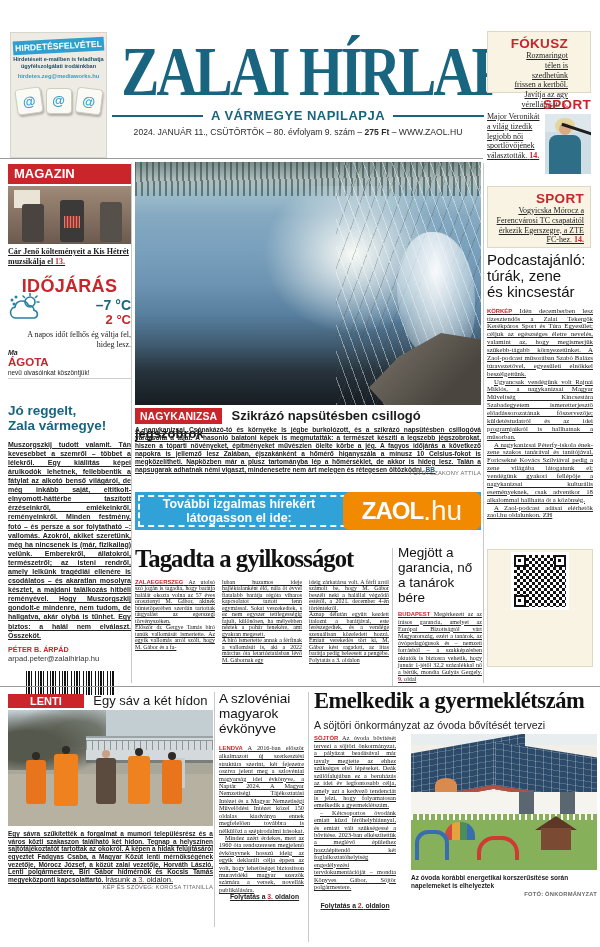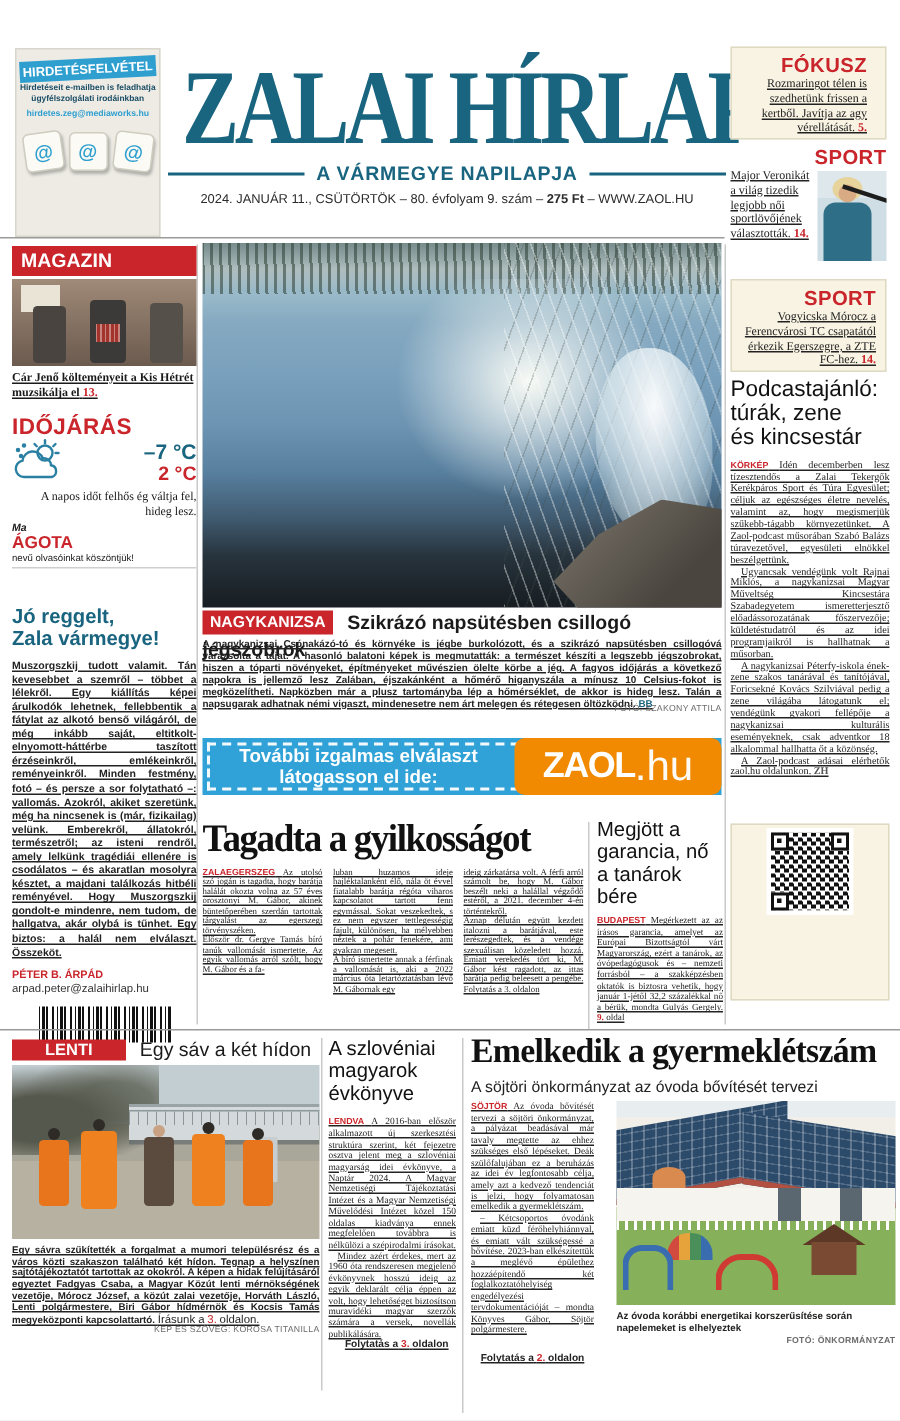--- a/index.html
+++ b/index.html
@@ -32,21 +32,21 @@
   .die:nth-child(1){transform:rotate(-8deg);} .die:nth-child(3){transform:rotate(7deg);}
   #logo{left:112px;top:36px;width:372px;text-align:center;}
   #logo .title{font-family:"Liberation Serif",serif;font-weight:bold;color:#19647f;font-size:60px;
                letter-spacing:-3px;transform:scale(.95,1.18);transform-origin:center top;line-height:1;white-space:nowrap;}
   .tagline-row{display:flex;align-items:center;gap:8px;margin-top:12px;}
   .tagline-row .tline{flex:1;height:2px;background:#19647f;}
   .tagline-row .tword{color:#19647f;font-weight:bold;font-size:13px;letter-spacing:.5px;white-space:nowrap;}
   #dateline{margin-top:4px;font-size:8.6px;color:#2b2b2b;}
 
   
-  #fokusz{left:487px;top:31px;width:104px;height:62px;padding:4px 12px;}
+  #fokusz{left:487px;top:31px;width:104px;height:62px;padding:4px 22px;}
   #fokusz .kicker,#sport1 .kicker,#sport2 .kicker{display:block;text-align:right;font-size:13.5px;}
   .boxtext{font-family:"Liberation Serif",serif;font-size:8px;line-height:1.22;color:#222;}
   #sport1{left:487px;top:97px;width:104px;}
   #sport1 .sp-photo{float:right;width:46px;height:60px;margin:2px 0 2px 3px;}
   #sport2{left:487px;top:186px;width:104px;height:62px;padding:4px 6px;}
   #podcast{left:487px;top:252px;width:106px;}
   #podcast h3{margin:0;font-weight:normal;font-size:15px;line-height:1.06;color:#111;}
   #podcast .pbody{margin-top:7px;font-family:"Liberation Serif",serif;font-size:6.8px;line-height:1.16;color:#222;}
   #podcast .pbody p{text-indent:7px;}
   #podcast .pbody p:first-child{text-indent:0;}
@@ -58,21 +58,21 @@
   .finder{position:absolute;width:12px;height:12px;border:2.5px solid #111;background:#fff;box-sizing:border-box;}
   .finder::after{content:"";position:absolute;left:2px;top:2px;width:3px;height:3px;background:#111;}
   .f1{left:0;top:0;} .f2{right:0;top:0;} .f3{left:0;bottom:0;}
 
   
   #mag-label{left:8px;top:164px;width:123px;height:20px;background:#c9252b;color:#fff;font-weight:bold;
              font-size:13px;line-height:20px;padding-left:6px;box-sizing:border-box;}
   #mag-photo{left:8px;top:186px;width:123px;height:58px;}
   #mag-cap{left:8px;top:247px;width:123px;font-family:"Liberation Serif",serif;font-size:8px;font-weight:bold;line-height:1.3;}
   #weather{left:8px;top:276px;width:123px;}
-  #weather .kicker{display:block;text-align:left;font-size:15px;}
+  #weather .kicker{display:block;text-align:center;font-size:18px;}
   #weather .low{text-align:right;font-size:14px;font-weight:bold;color:#19647f;line-height:1.15;}
   #weather .high{text-align:right;font-size:13px;font-weight:bold;color:#c9252b;line-height:1.15;}
   #weather .wtext{text-align:right;font-size:8px;font-family:"Liberation Serif",serif;margin-top:2px;line-height:1.25;}
   #wicon{position:absolute;left:0;top:16px;}
   #nameday{left:8px;top:349px;width:123px;}
   #nameday .ma{font-style:italic;font-weight:bold;font-size:7px;}
   #nameday .nname{color:#c9252b;font-weight:bold;font-size:11.5px;line-height:1.1;}
   #nameday .ntext{font-size:6.4px;}
   #oped{left:8px;top:404px;width:123px;}
   #oped h2{margin:0;color:#19647f;font-size:13.5px;line-height:1.1;}
@@ -294,21 +294,21 @@
   </div>
   <div class="abs" id="lead-label-row">
     <span class="redlabel">NAGYKANIZSA</span>
     <span class="lp-head">Szikrázó napsütésben csillogó jégszobrok</span>
   </div>
   <p class="abs just" id="lead-cap"><span>A nagykanizsai Csónakázó-tó és környéke is jégbe burkolózott, és a szikrázó napsütésben csillogóvá varázsolta a tájat. A hasonló balatoni képek is megmutatták: a természet készíti a legszebb jégszobrokat, hiszen a tóparti növényeket, építményeket művészien ölelte körbe a jég. A fagyos időjárás a következő napokra is jellemző lesz Zalában, éjszakánként a hőmérő higanyszála a mínusz 10 Celsius-fokot is megközelítheti. Napközben már a plusz tartományba lép a hőmérséklet, de akkor is hideg lesz. Talán a napsugarak adhatnak némi vigaszt, mindenesetre nem árt melegen és rétegesen öltözködni.</span> <span class="teal b">BB</span></p>
   <div class="abs credit" id="lead-credit">FOTÓ: SZAKONY ATTILA</div>
 
   <div class="abs" id="banner">
     <div class="dash"></div>
-    <div class="btext pre">További izgalmas elválaszt
+    <div class="btext pre">További izgalmas hírekért
 látogasson el ide:</div>
     <div id="zaolbox">
       <span class="z1">ZAOL</span>
       <span class="z2">.hu</span>
     </div>
   </div>
 
   <div class="abs" id="story-head">Tagadta a gyilkosságot</div>
   <div class="abs" id="story-cols">
     <p class="scol"><span class="loc-tag">ZALAEGERSZEG</span> <span class="pre">Az utolsó szó jogán is tagadta, hogy barátja halálát okozta volna az 57 éves orosztonyi M. Gábor, akinek büntetőperében szerdán tartottak tárgyalást az egerszegi törvényszéken.

